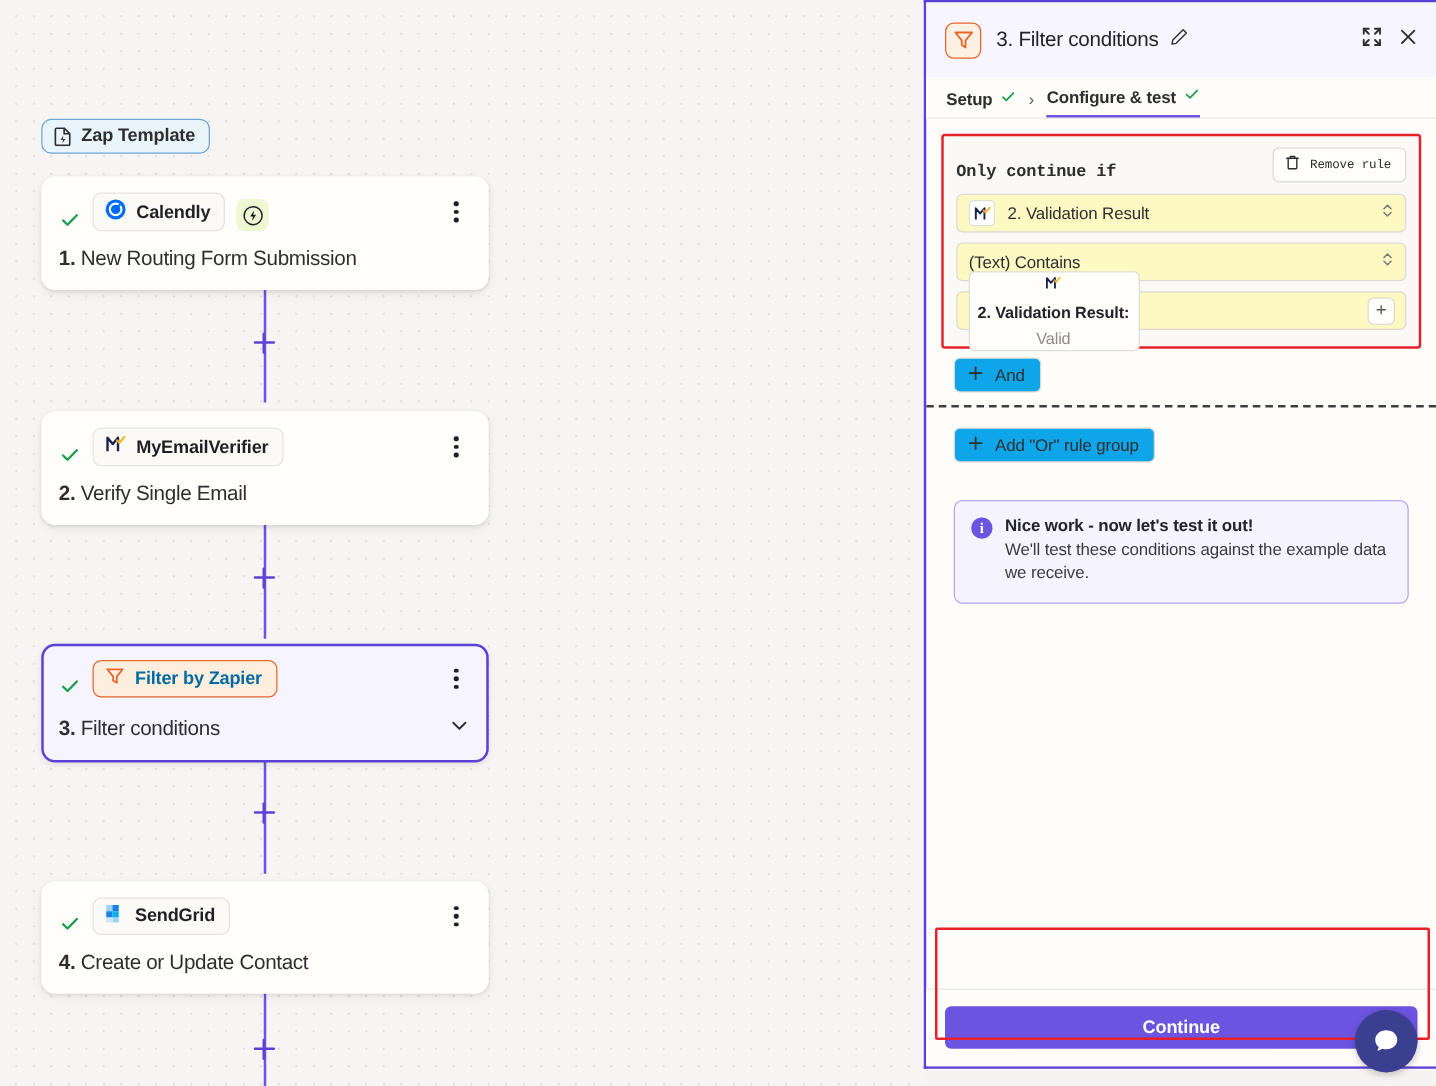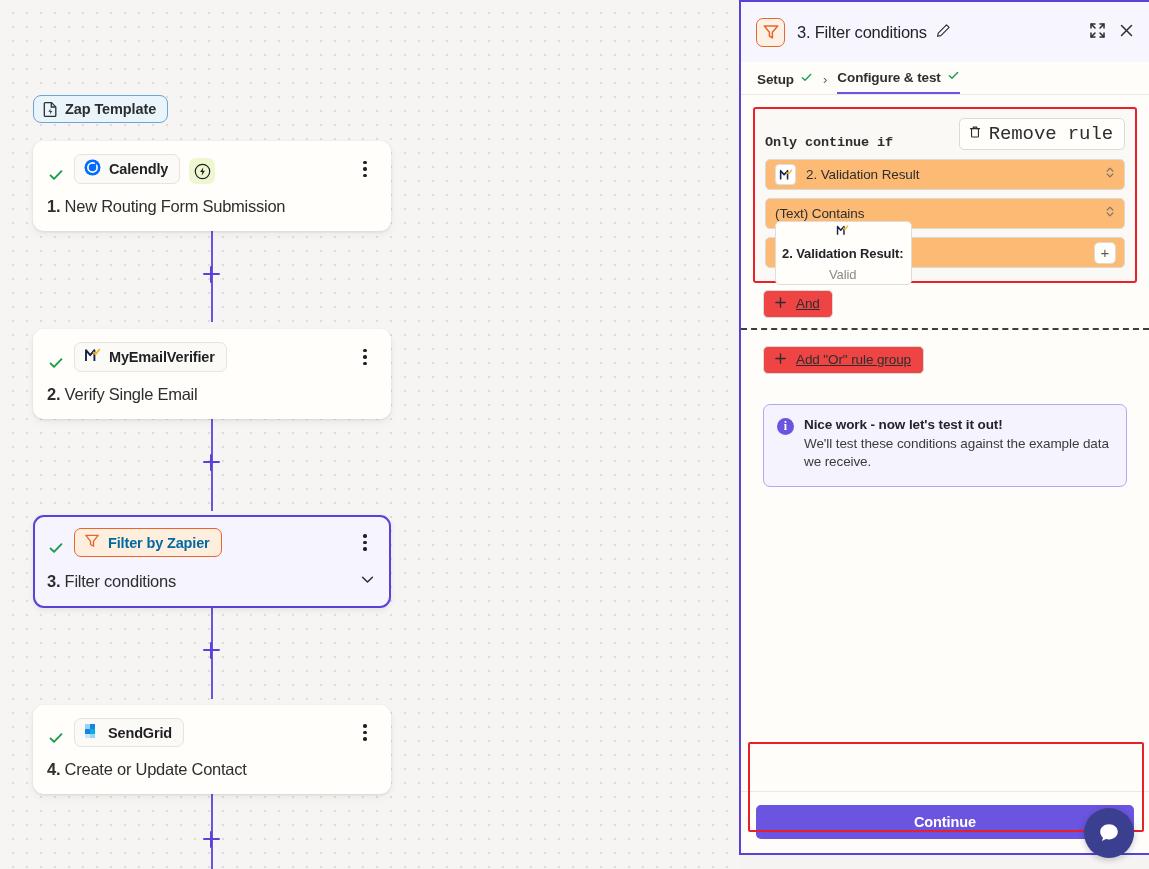--- a/index.html
+++ b/index.html
@@ -155,25 +155,25 @@
   .rule-head {
     display:flex; align-items:flex-end; justify-content:space-between;
     margin-bottom: 9px;
     font-family: Liberation Mono, monospace;
   }
   .rule-head-label { font-size: 13.5px; font-weight: bold; color: #2d2e2e; letter-spacing:-0.1px; }
   .remove-rule {
     display:inline-flex; align-items:center; gap: 7px;
     background:#fffefb; border:1px solid #ddd9d3; border-radius:5px;
     padding: 4px 11px 4px 8px;
-    font-size: 19px; color: #2d2e2e; cursor:pointer;
+    font-size: 10px; color: #2d2e2e; cursor:pointer;
     letter-spacing:-0.1px;
   }
   .field {
-    background:#fdba74; border:1px solid #ddd9d3; border-radius:5px;
+    background:#fef9c3; border:1px solid #ddd9d3; border-radius:5px;
     height: 31px; margin-bottom: 8px;
     display:flex; align-items:center; padding: 0 8px 0 9px; gap: 10px;
     cursor: pointer;
   }
   .field:last-child { margin-bottom: 0; }
   .mini-icon-box {
     width: 21px; height: 21px; border-radius: 4px;
     border:1px solid #e2ded8; background:#fff;
     display:flex; align-items:center; justify-content:center; flex:0 0 auto;
   }
@@ -188,24 +188,24 @@
   .token span.val { color:#8c8b87; }
   .plus-sq {
     width: 22px; height: 22px; border-radius: 5px;
     border:1px solid #ddd9d3; background:#fffefb;
     display:flex; align-items:center; justify-content:center; flex:0 0 auto;
     cursor:pointer; font-size:15px; color:#5b5b5b; line-height:1;
   }
 
   .and-row { padding: 7px 22px 10px 22px; background: transparent; }
   .ghost-btn {
-    display:inline-flex; gap: 9px;
-    background:#ef4444; border:1px solid #ddd9d3; border-radius:5px;
+    display:inline-flex; align-items:center; gap: 9px;
+    background:#0ea5e9; border:1px solid #ddd9d3; border-radius:5px;
     padding: 5px 12px 5px 10px;
-    font-size: 13.5px; color:#2d2e2e; cursor:pointer; letter-spacing:-0.1px;text-decoration:underline;
+    font-size: 13.5px; color:#2d2e2e; cursor:pointer; letter-spacing:-0.1px;
   }
   .dashed-div {
     border-top: 2.5px dashed #2d2e2e;
     margin: 0 0 0 0; opacity: .92;
   }
   .or-row { padding: 16px 0 0 22px; }
 
   .info-box {
     margin: 30px 22px 0 22px;
     background: #f5f3fe;

